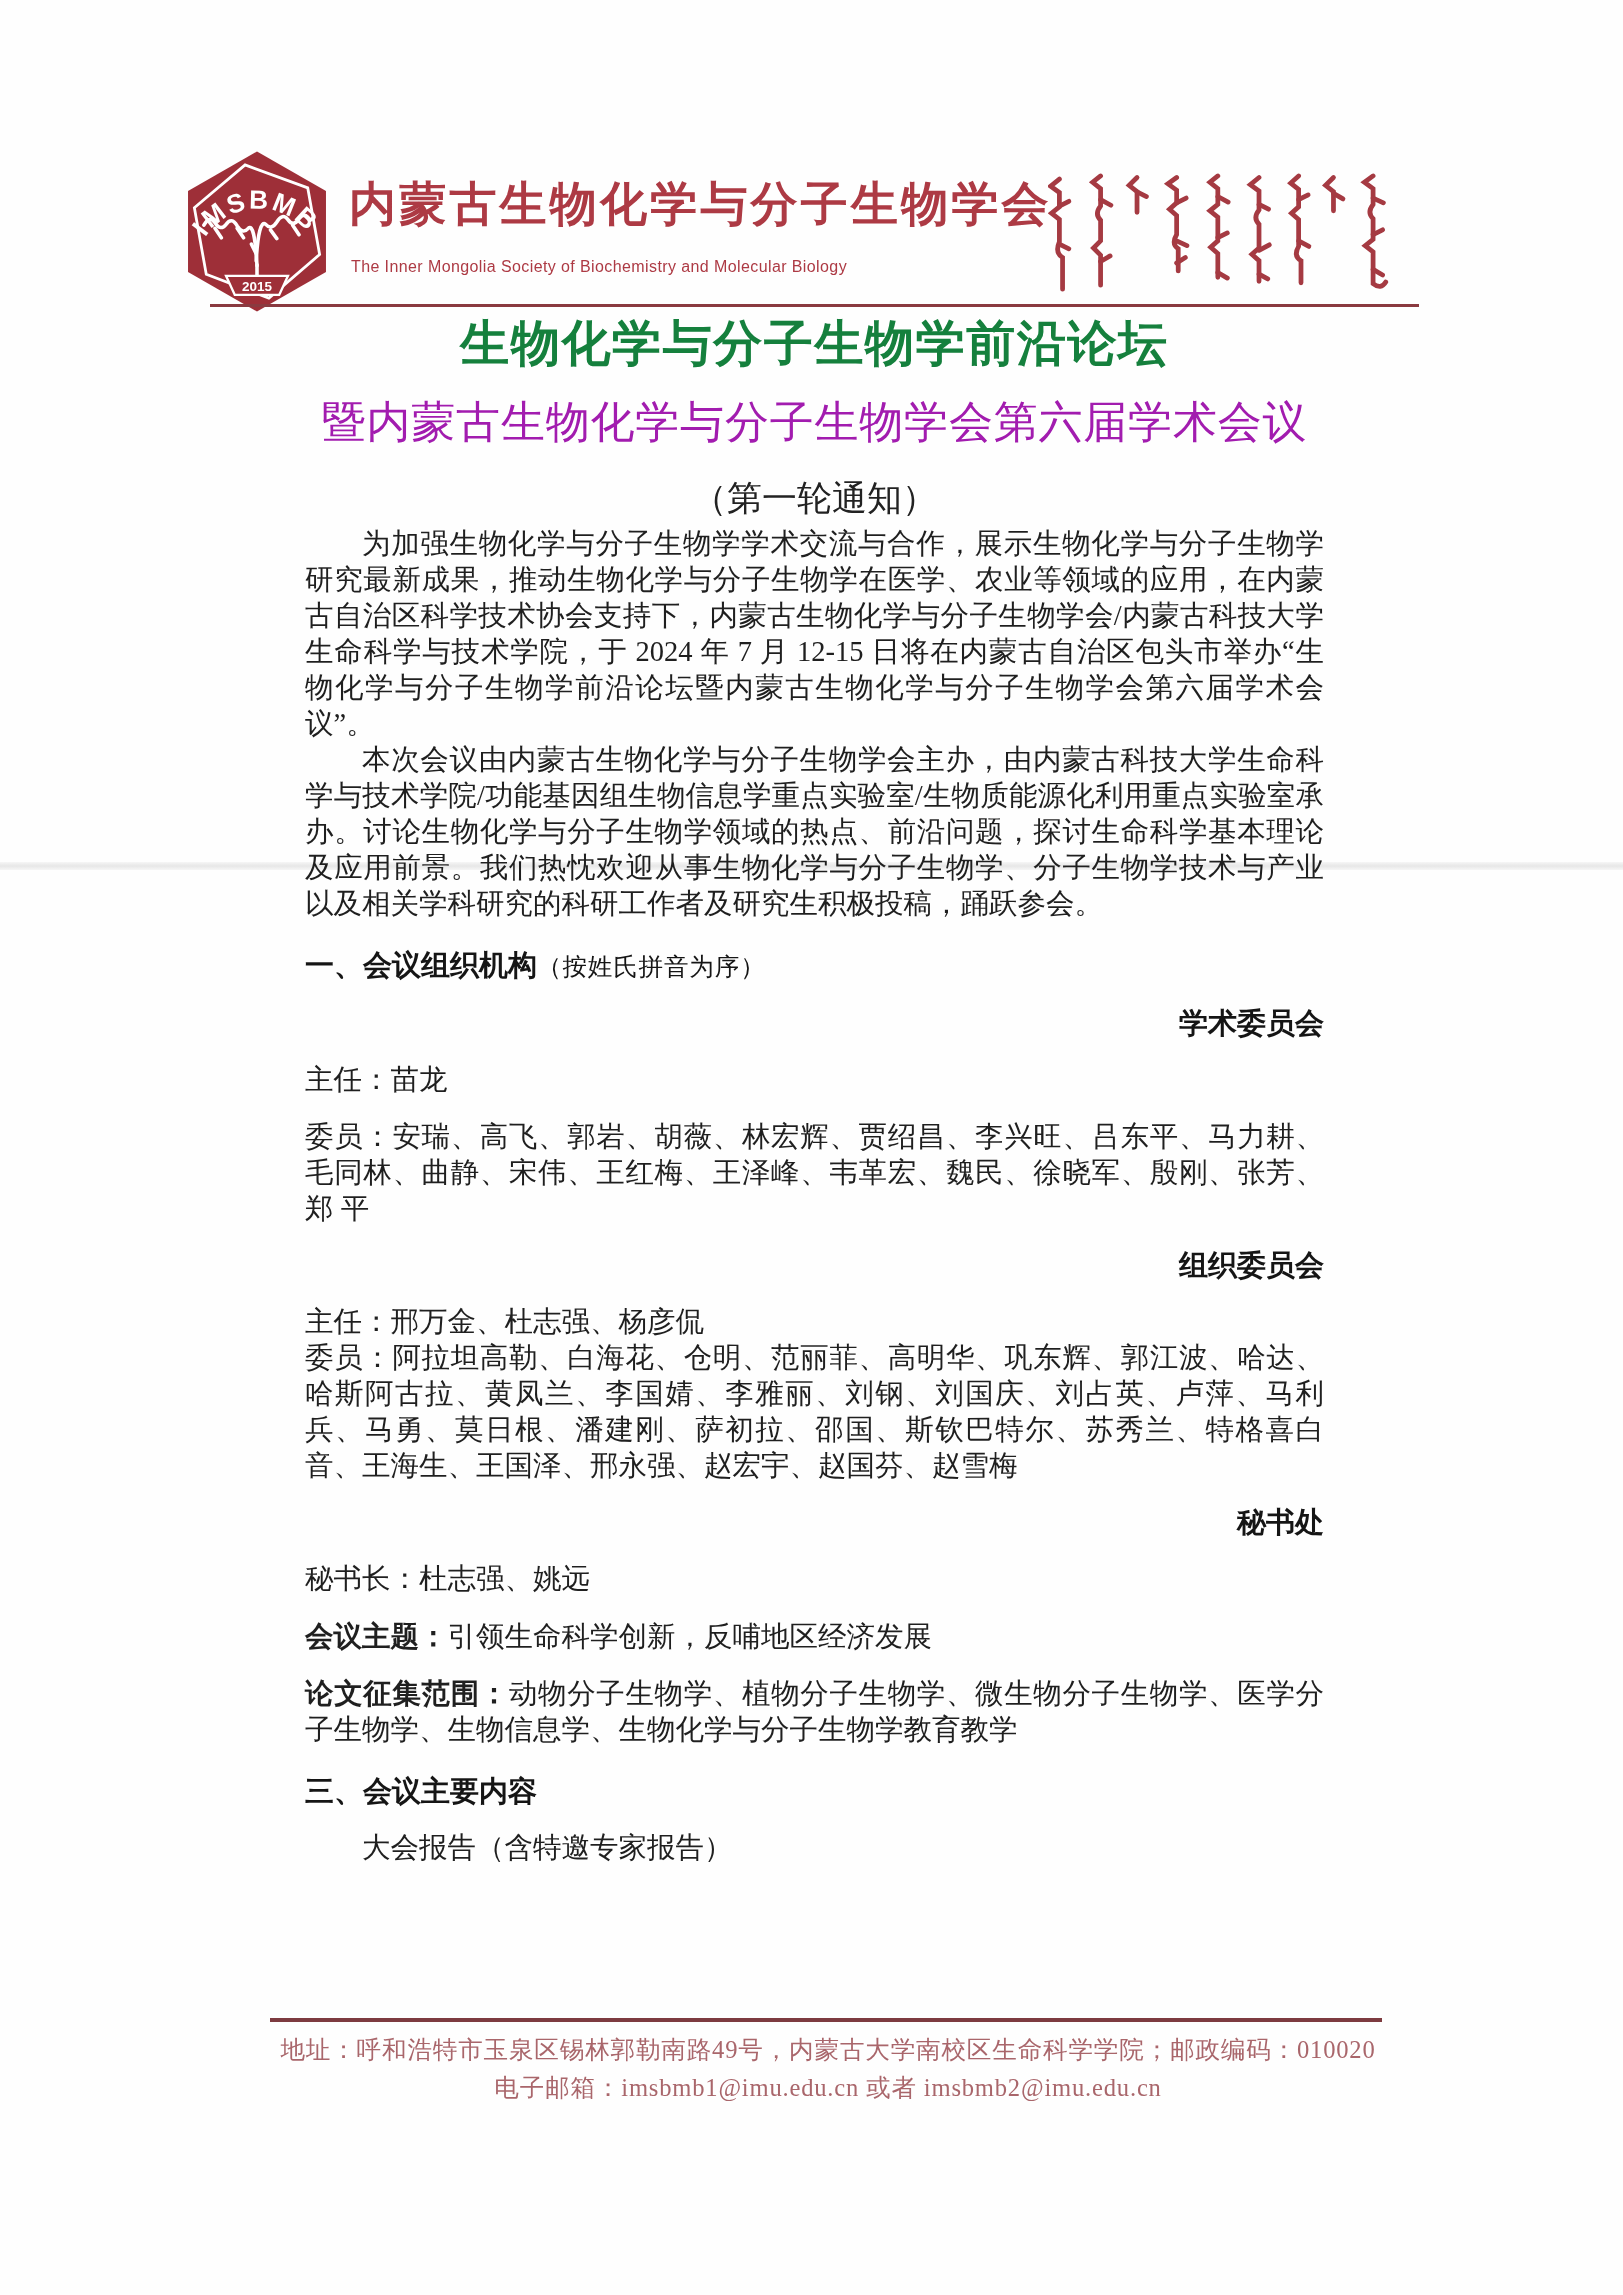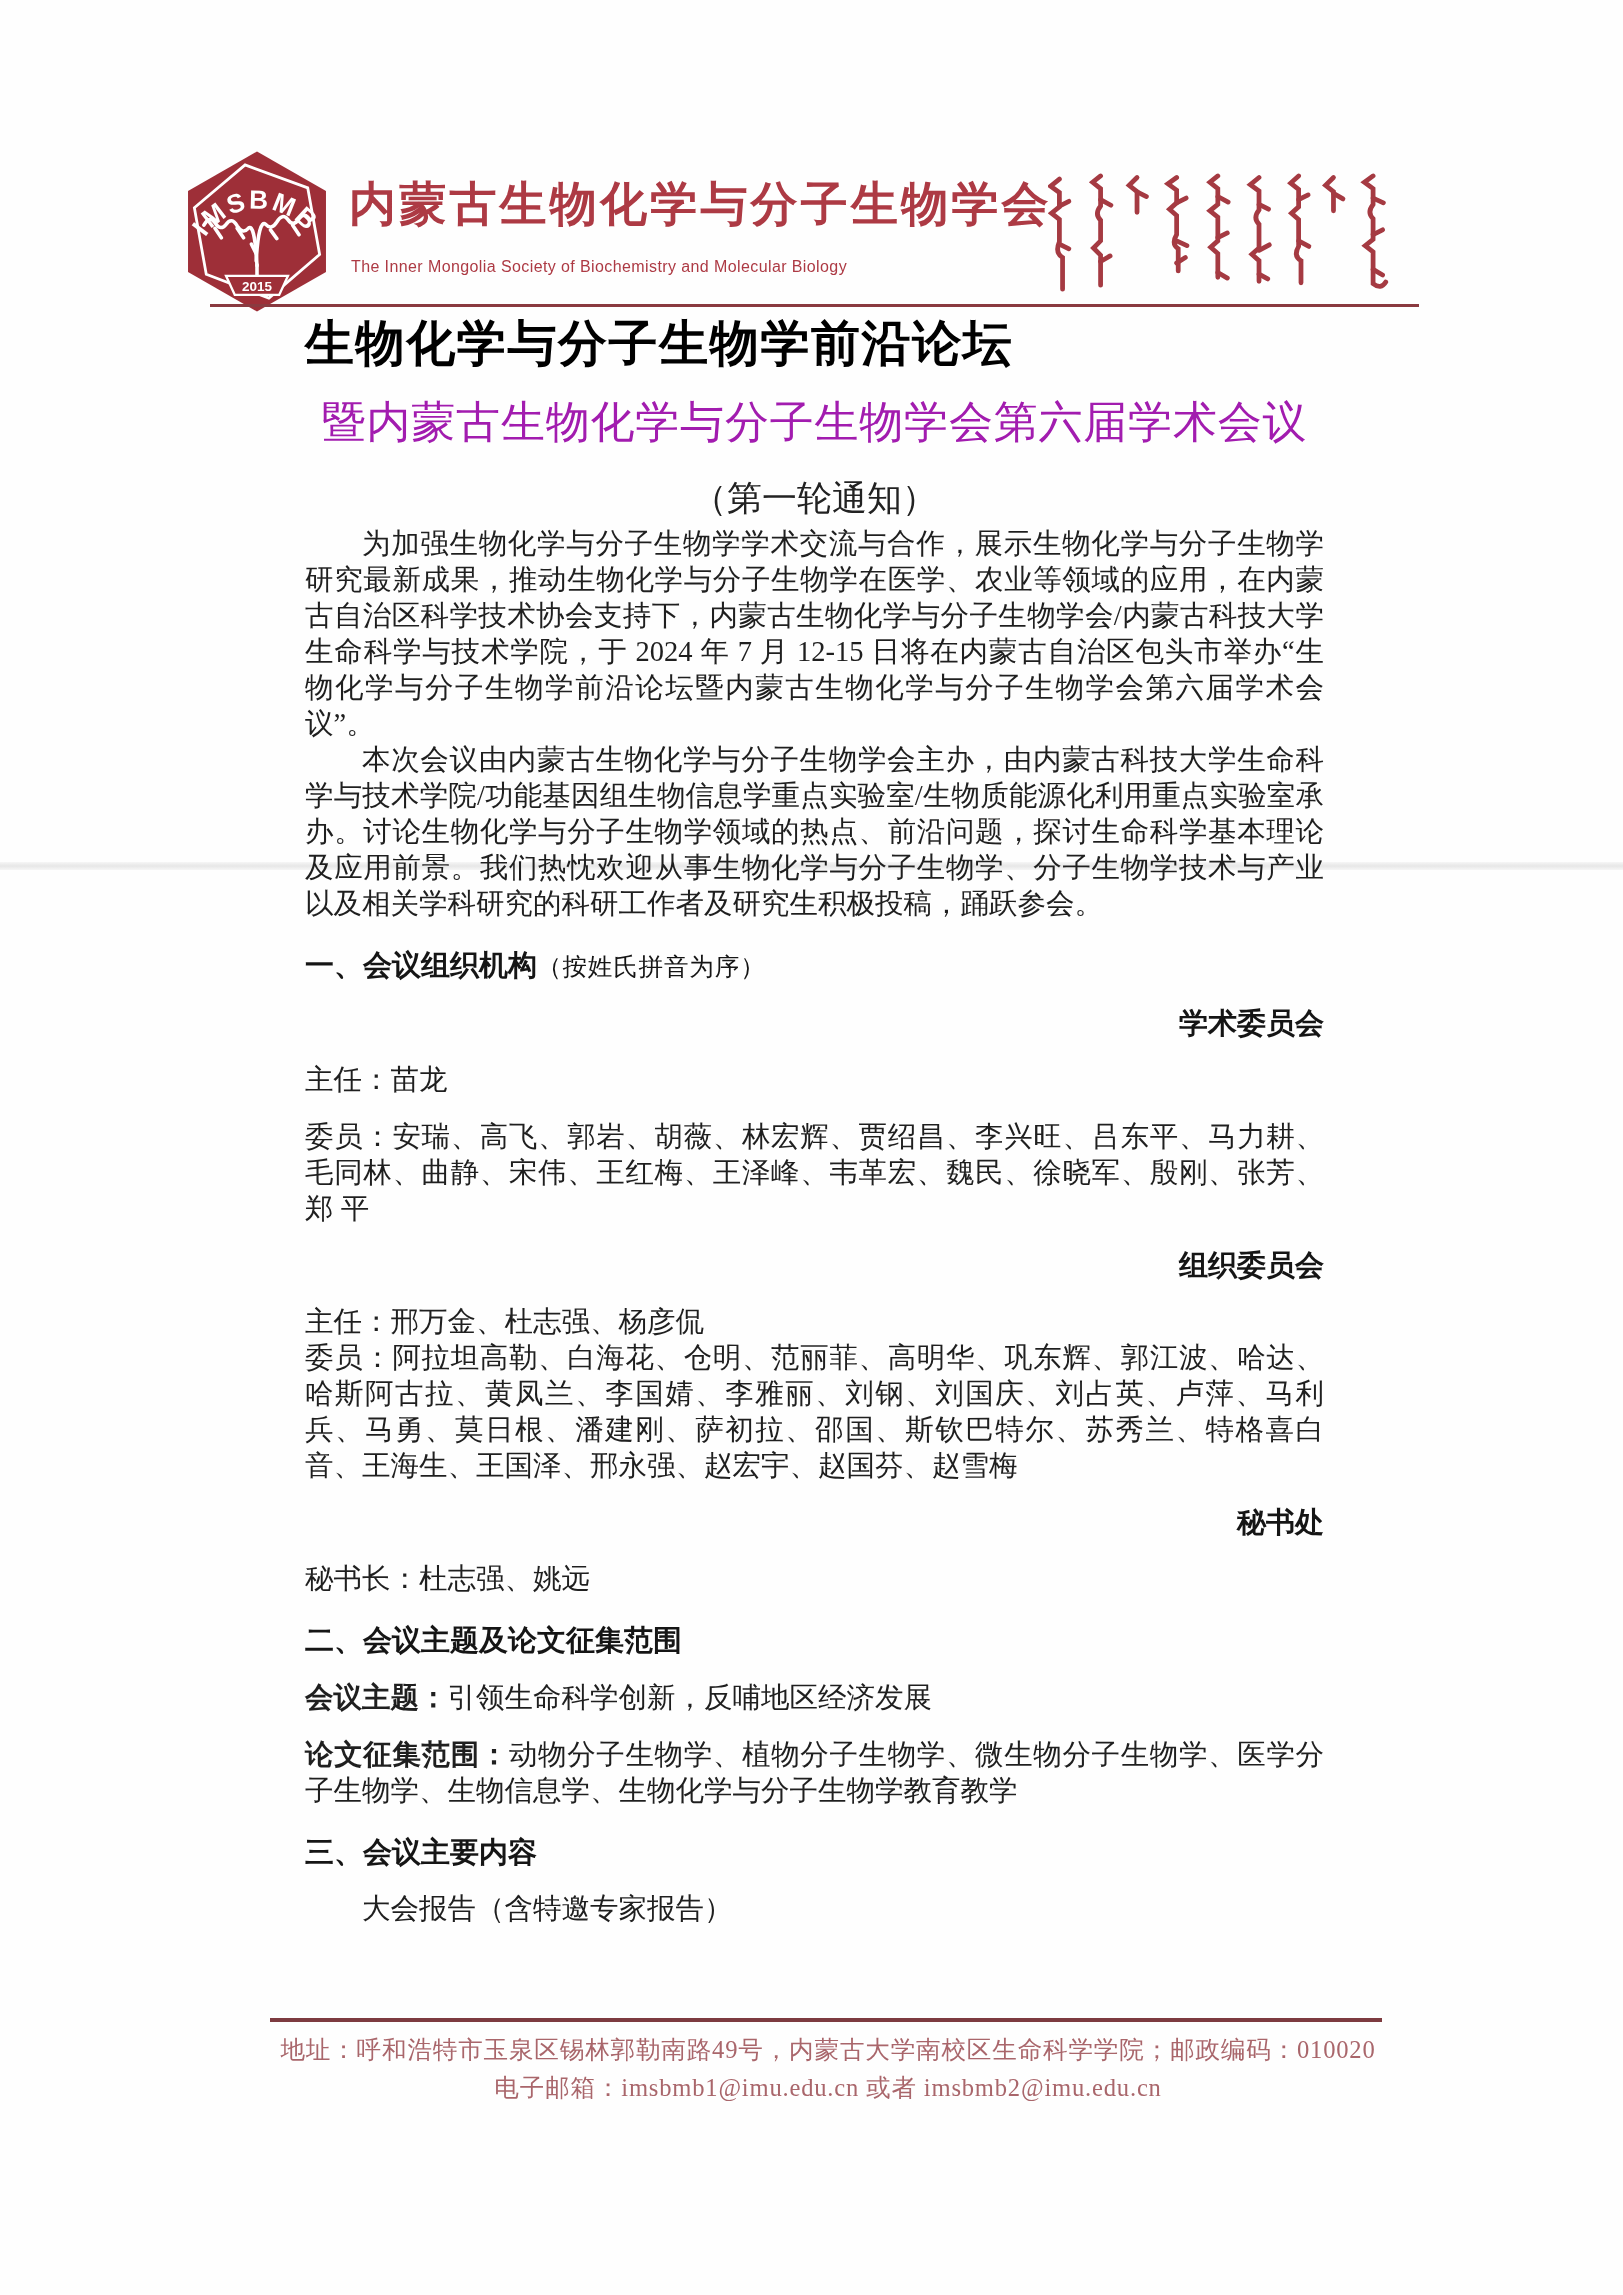--- a/index.html
+++ b/index.html
@@ -35,23 +35,23 @@
   .scan-band{
     position:absolute;left:0;top:862px;width:1624px;height:8px;
     background:linear-gradient(to bottom,#f6f6f6,#e7e7e7,#f6f6f6);
   }
   
   .content{
     position:absolute;left:305px;top:316px;width:1019px;
     font-size:28.5px;line-height:36px;text-align:justify;
   }
   .main-title{
-    margin:0;
+    margin:0;text-align:center;
     font-size:49px;line-height:56px;font-weight:700;
-    color:#000000;letter-spacing:1.6px;
+    color:#15803d;letter-spacing:1.6px;
     font-family:"Liberation Serif","DejaVu Serif",serif;
   }
   .subtitle{
     margin-top:28.5px;text-align:center;
     font-size:44px;line-height:44px;color:#a21caf;letter-spacing:0.8px;
   }
   .round-notice{
     margin-top:33px;text-align:center;
     font-size:35px;line-height:42px;color:#222;
   }
@@ -161,21 +161,20 @@
     <p class="block">主任：苗龙</p>
     <p class="block">委员：安瑞、高飞、郭岩、胡薇、林宏辉、贾绍昌、李兴旺、吕东平、马力耕、毛同林、曲静、宋伟、王红梅、王泽峰、韦革宏、魏民、徐晓军、殷刚、张芳、郑 平</p>
 
     <h3 class="h3">组织委员会</h3>
     <p class="block">主任：邢万金、杜志强、杨彦侃</p>
     <p class="tight">委员：阿拉坦高勒、白海花、仓明、范丽菲、高明华、巩东辉、郭江波、哈达、哈斯阿古拉、黄凤兰、李国婧、李雅丽、刘钢、刘国庆、刘占英、卢萍、马利兵、马勇、莫日根、潘建刚、萨初拉、邵国、斯钦巴特尔、苏秀兰、特格喜白音、王海生、王国泽、邢永强、赵宏宇、赵国芬、赵雪梅</p>
 
     <h3 class="h3">秘书处</h3>
     <p class="block">秘书长：杜志强、姚远</p>
 
-    <h2 class="h2">二、会议主题及论文征集范围</h2>
     <p class="block"><span class="lbl">会议主题：</span><span>引领生命科学创新，反哺地区经济发展</span></p>
     <p class="block"><span class="lbl">论文征集范围：</span><span>动物分子生物学、植物分子生物学、微生物分子生物学、医学分子生物学、生物信息学、生物化学与分子生物学教育教学</span></p>
 
     <h2 class="h2">三、会议主要内容</h2>
     <p class="block indent">大会报告（含特邀专家报告）</p>
 
   </div>
 
   <div class="footer-rule"></div>
   <div class="footer-text">

